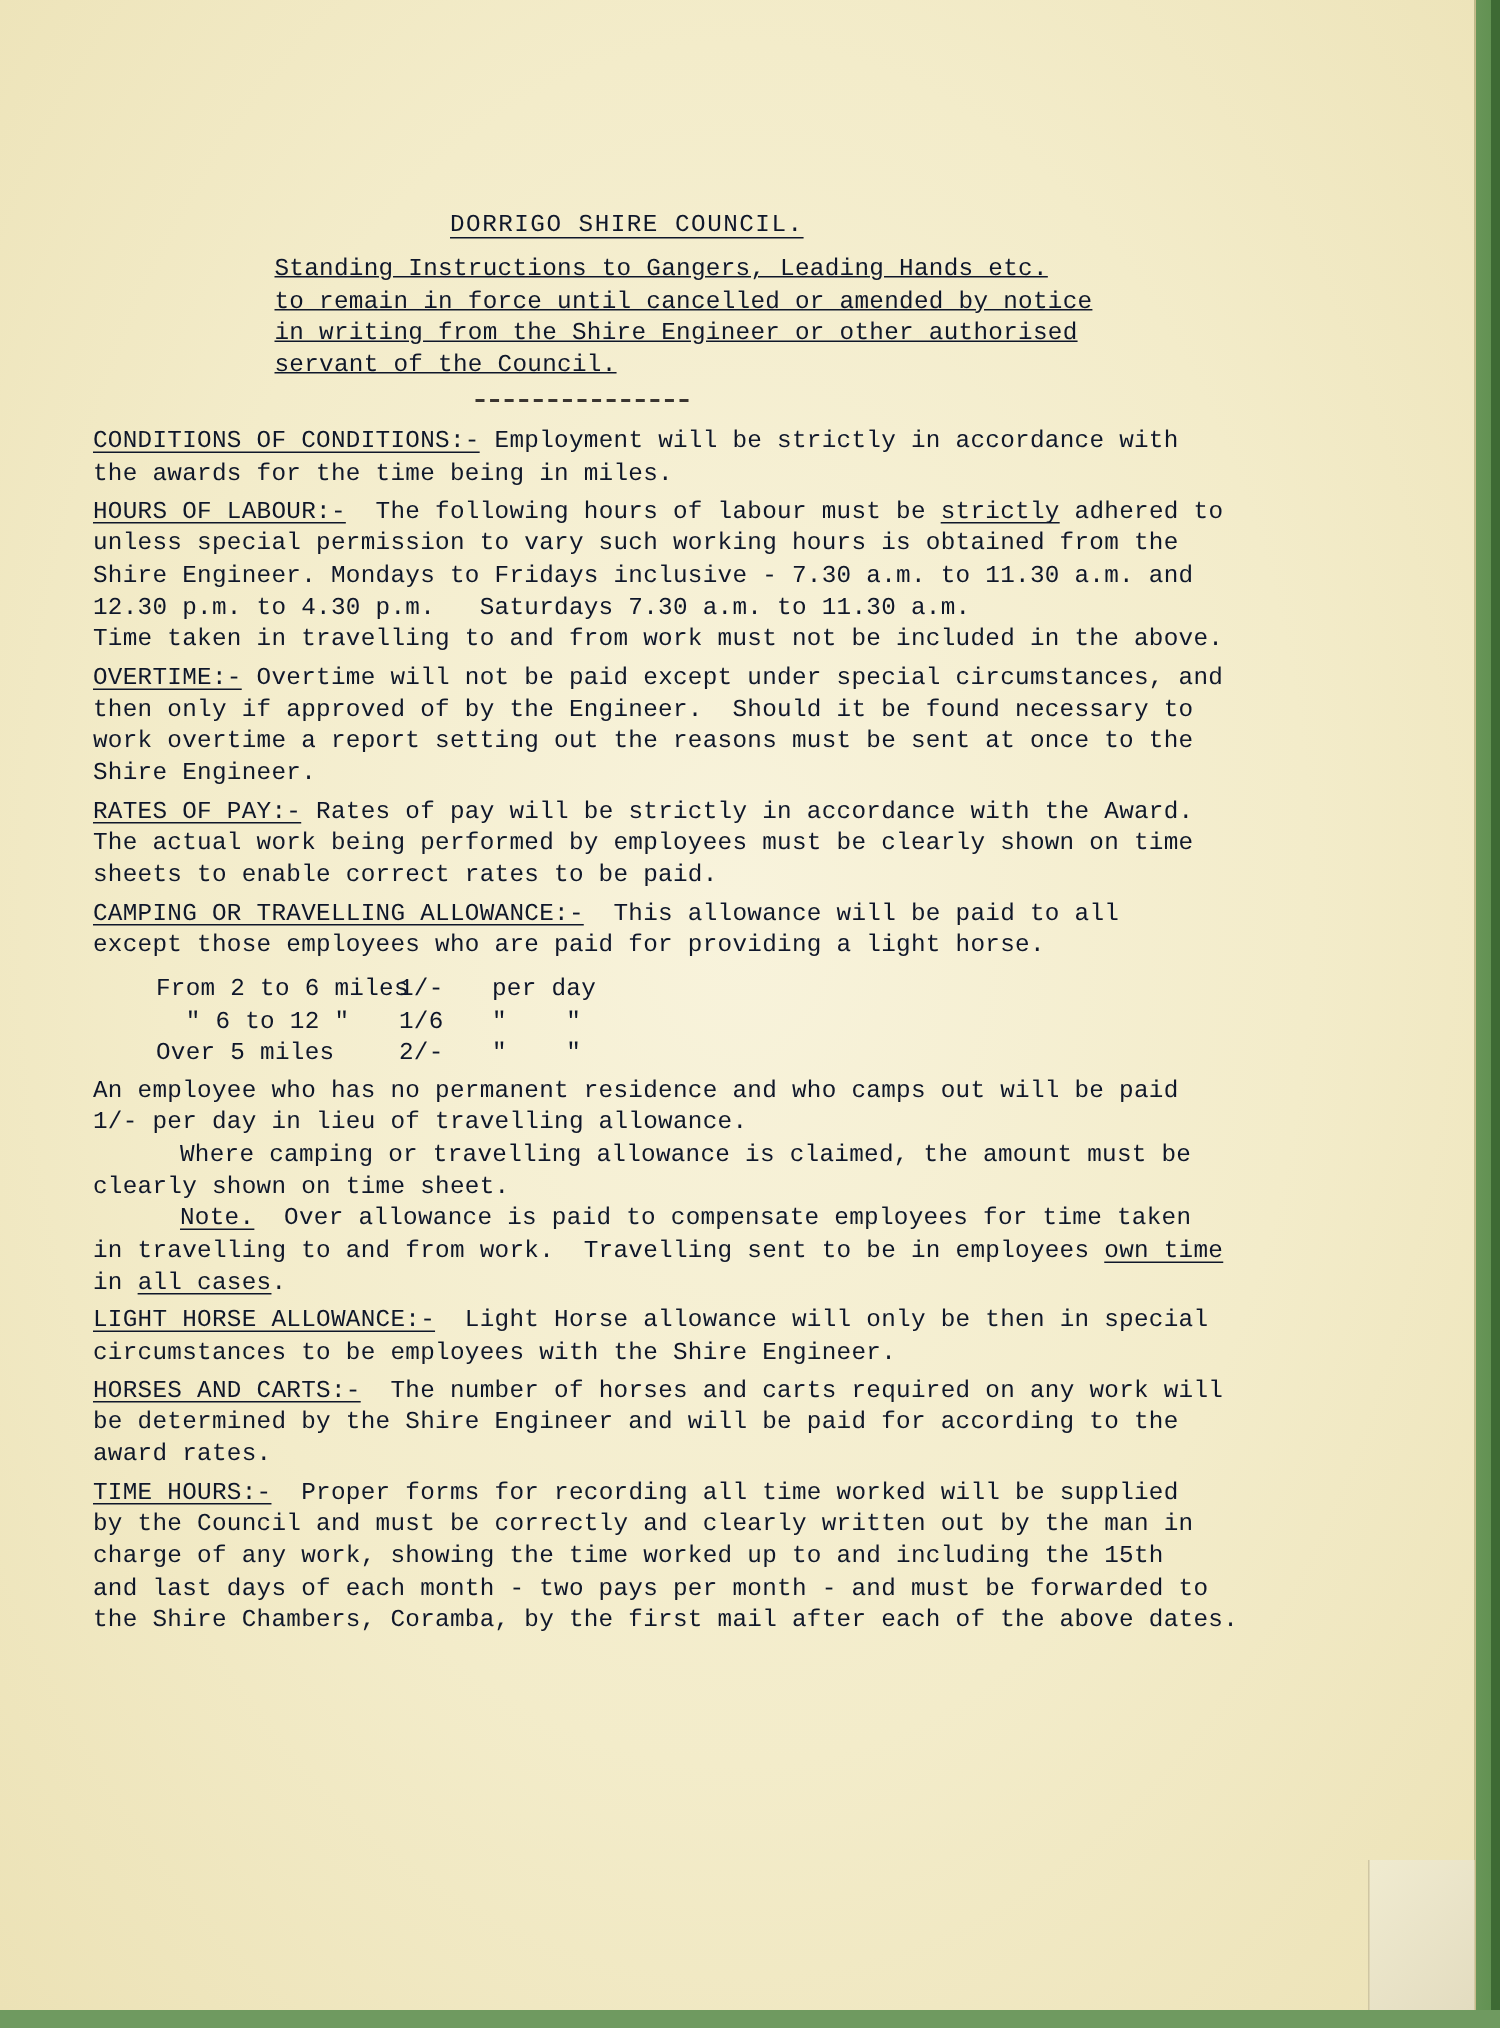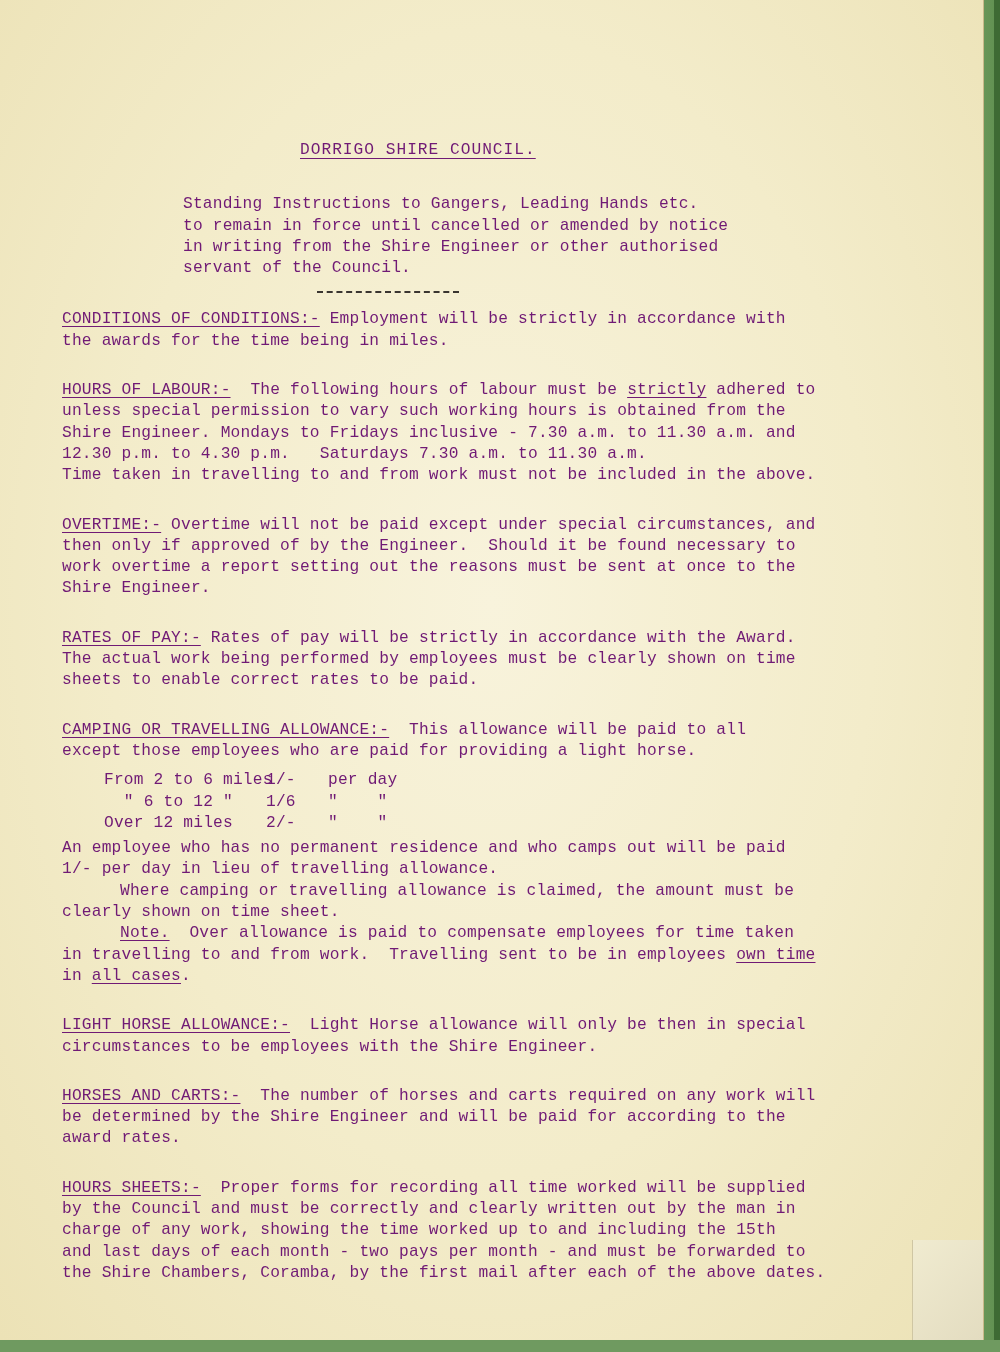--- a/index.html
+++ b/index.html
@@ -26,34 +26,34 @@
     background: linear-gradient(135deg, #f0ebd0 0%, #e3dcc0 100%);
     border-left: 1px solid #cfc6a3;
   }
   .bottom-strip {
     position: absolute; left: 0; bottom: 0; width: 1000px; height: 12px;
     background: #6f9a60;
   }
   .doc {
     position: absolute; left: 62px; top: 140px; width: 860px;
     font-family: "Liberation Mono", "DejaVu Sans Mono", monospace;
-    font-size: 16.2px; line-height: 21.3px; color: #701a75;
+    font-size: 16.2px; line-height: 21.3px; color: #0f172a;
     letter-spacing: 0.2px;
   }
   .title {
     margin-left: 238px; text-decoration: underline; text-underline-offset: 4px;
     letter-spacing: 1px;
   }
-  .intro { margin-left: 121px; margin-top: 33px; }
+  .intro { margin-left: 121px; margin-top: 8px; text-decoration: underline; }
   .intro div { height: 21.3px; }
   .divider {
     margin-left: 255px; margin-top: 12px; width: 142px; border-top: 2px dashed #3a3530;
     height: 0;
   }
-  .section { margin-top: 28px; }
+  .section { margin-top: 4px; }
   .section.first { margin-top: 16px; }
   .heading { text-decoration: underline; text-underline-offset: 3px; }
   .u { text-decoration: underline; text-underline-offset: 3px; }
   .indent { padding-left: 58px; }
   .rates-table { margin-left: 42px; margin-top: 8px; margin-bottom: 4px; }
   .rates-row { display: flex; height: 21.3px; }
   .rates-row .c1 { width: 162px; white-space: pre; }
   .rates-row .c2 { width: 62px; white-space: pre; }
   .rates-row .c3 { width: 120px; white-space: pre; }
   .line { white-space: pre; }
@@ -114,21 +114,21 @@
         <span class="c1">From 2 to 6 miles</span>
         <span class="c2">1/-</span>
         <span class="c3">per day</span>
       </div>
       <div class="rates-row">
         <span class="c1">  " 6 to 12 "</span>
         <span class="c2">1/6</span>
         <span class="c3">"    "</span>
       </div>
       <div class="rates-row">
-        <span class="c1">Over 12 miles</span>
+        <span class="c1">Over 5 miles</span>
         <span class="c2">2/-</span>
         <span class="c3">"    "</span>
       </div>
     </div>
 
     <div class="line">An employee who has no permanent residence and who camps out will be paid</div>
     <div class="line">1/- per day in lieu of travelling allowance.</div>
     <div class="line indent">Where camping or travelling allowance is claimed, the amount must be</div>
     <div class="line">clearly shown on time sheet.</div>
     <div class="line indent"><span class="u">Note.</span><span>  Over allowance is paid to compensate employees for time taken</span></div>
@@ -141,19 +141,19 @@
     <div class="line">circumstances to be employees with the Shire Engineer.</div>
   </div>
 
   <div class="section">
     <div class="line"><span class="heading">HORSES AND CARTS:-</span><span>  The number of horses and carts required on any work will</span></div>
     <div class="line">be determined by the Shire Engineer and will be paid for according to the</div>
     <div class="line">award rates.</div>
   </div>
 
   <div class="section">
-    <div class="line"><span class="heading">HOURS SHEETS:-</span><span>  Proper forms for recording all time worked will be supplied</span></div>
+    <div class="line"><span class="heading">TIME HOURS:-</span><span>  Proper forms for recording all time worked will be supplied</span></div>
     <div class="line">by the Council and must be correctly and clearly written out by the man in</div>
     <div class="line">charge of any work, showing the time worked up to and including the 15th</div>
     <div class="line">and last days of each month - two pays per month - and must be forwarded to</div>
     <div class="line">the Shire Chambers, Coramba, by the first mail after each of the above dates.</div>
   </div>
 </div>
 
 </body></html>

